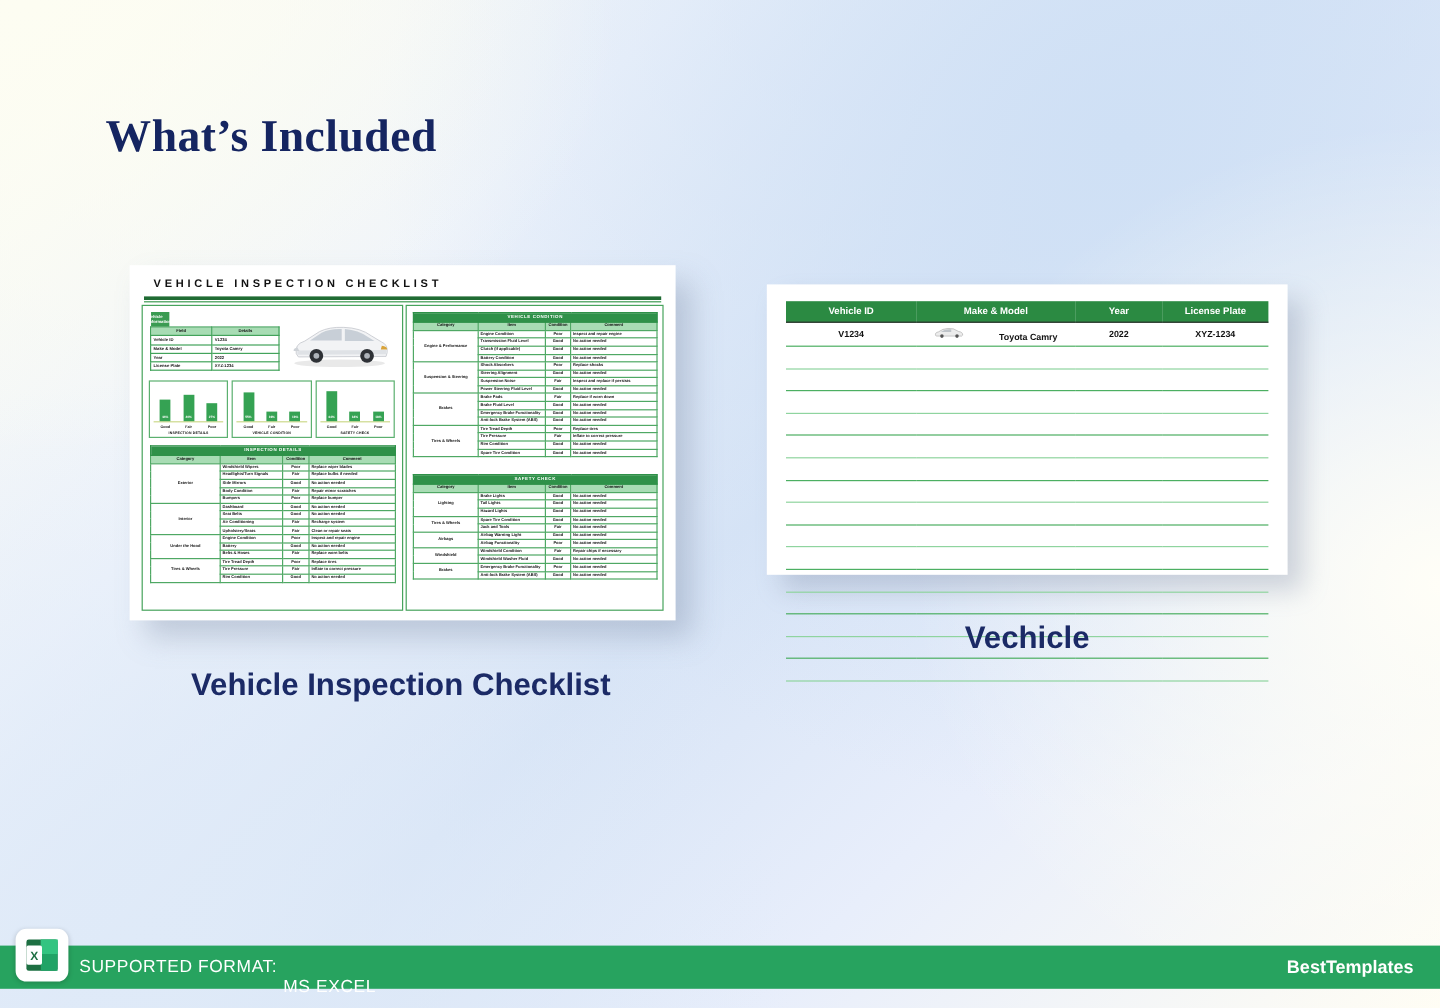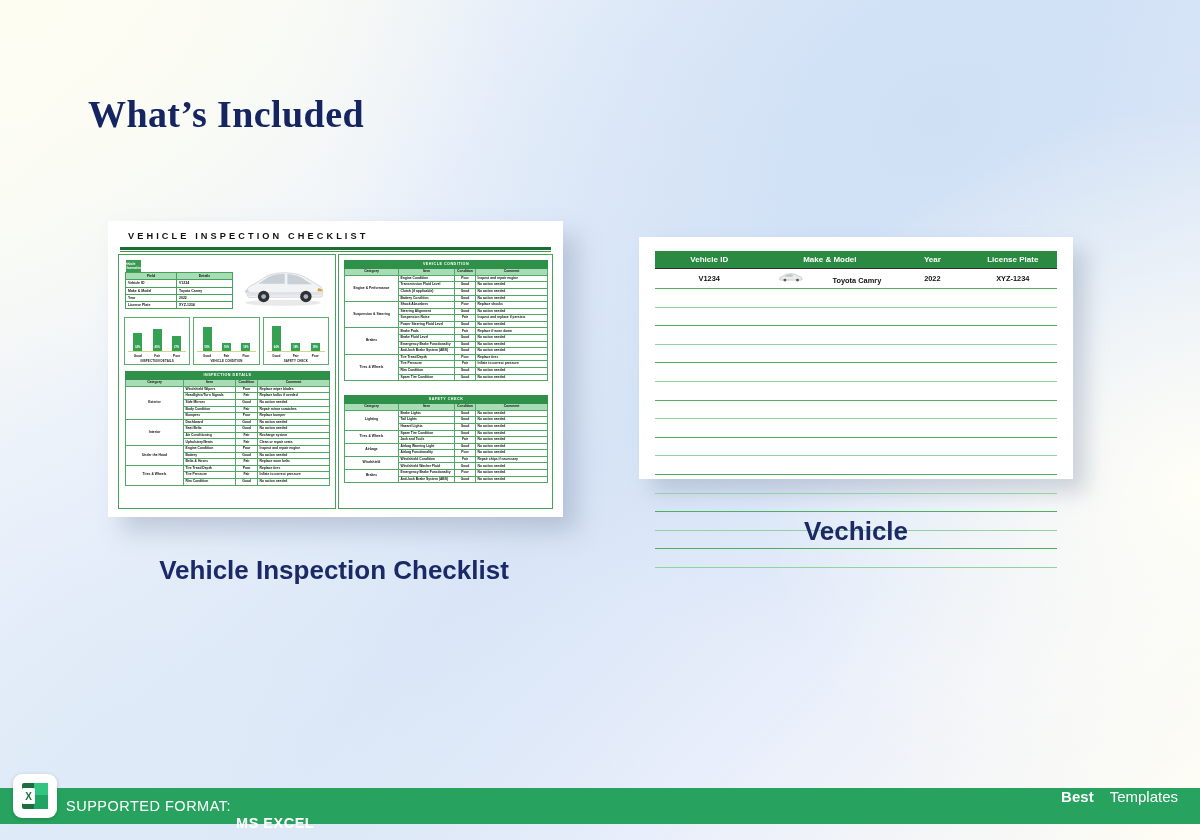--- a/index.html
+++ b/index.html
@@ -96,24 +96,24 @@
 
   
   .cap{position:absolute;color:#1b2a66;font-weight:bold;text-align:center;line-height:1.12;}
   .cap1{left:134px;top:556px;width:400px;font-size:26px;}
   .cap2{left:756px;top:517px;width:200px;font-size:26px;}
 
   
   .botbar{position:absolute;left:0;bottom:16px;width:1200px;height:36px;background:#27a35f;}
   .bot-text{position:absolute;left:66px;top:0;height:36px;display:flex;align-items:center;
             color:#fff;font-size:14.5px;letter-spacing:.5px;}
-  .bot-text b{font-weight:bold;margin-left:5px;margin-top:33px;}
-  .brand{position:absolute;right:22px;top:0;height:37px;display:flex;color:#fff;font-size:15px;}
+  .bot-text b{font-weight:normal;margin-left:5px;margin-top:33px;}
+  .brand{position:absolute;right:22px;top:0;height:37px;display:flex;align-items:center;color:#fff;font-size:15px;}
   .brand .b1{font-weight:bold;}
-  .brand .b2{font-weight:normal;margin-left:16px;}
+  .brand .b2{font-weight:bold;}
   .xl-badge{
     position:absolute;left:13px;bottom:22px;width:44px;height:44px;background:#fff;border-radius:9px;
     box-shadow:0 1px 4px rgba(0,0,0,.18);display:flex;align-items:center;justify-content:center;
   }
 </style>
 </head>
 <body>
 
 <div class="page-title">What’s Included</div>
 

